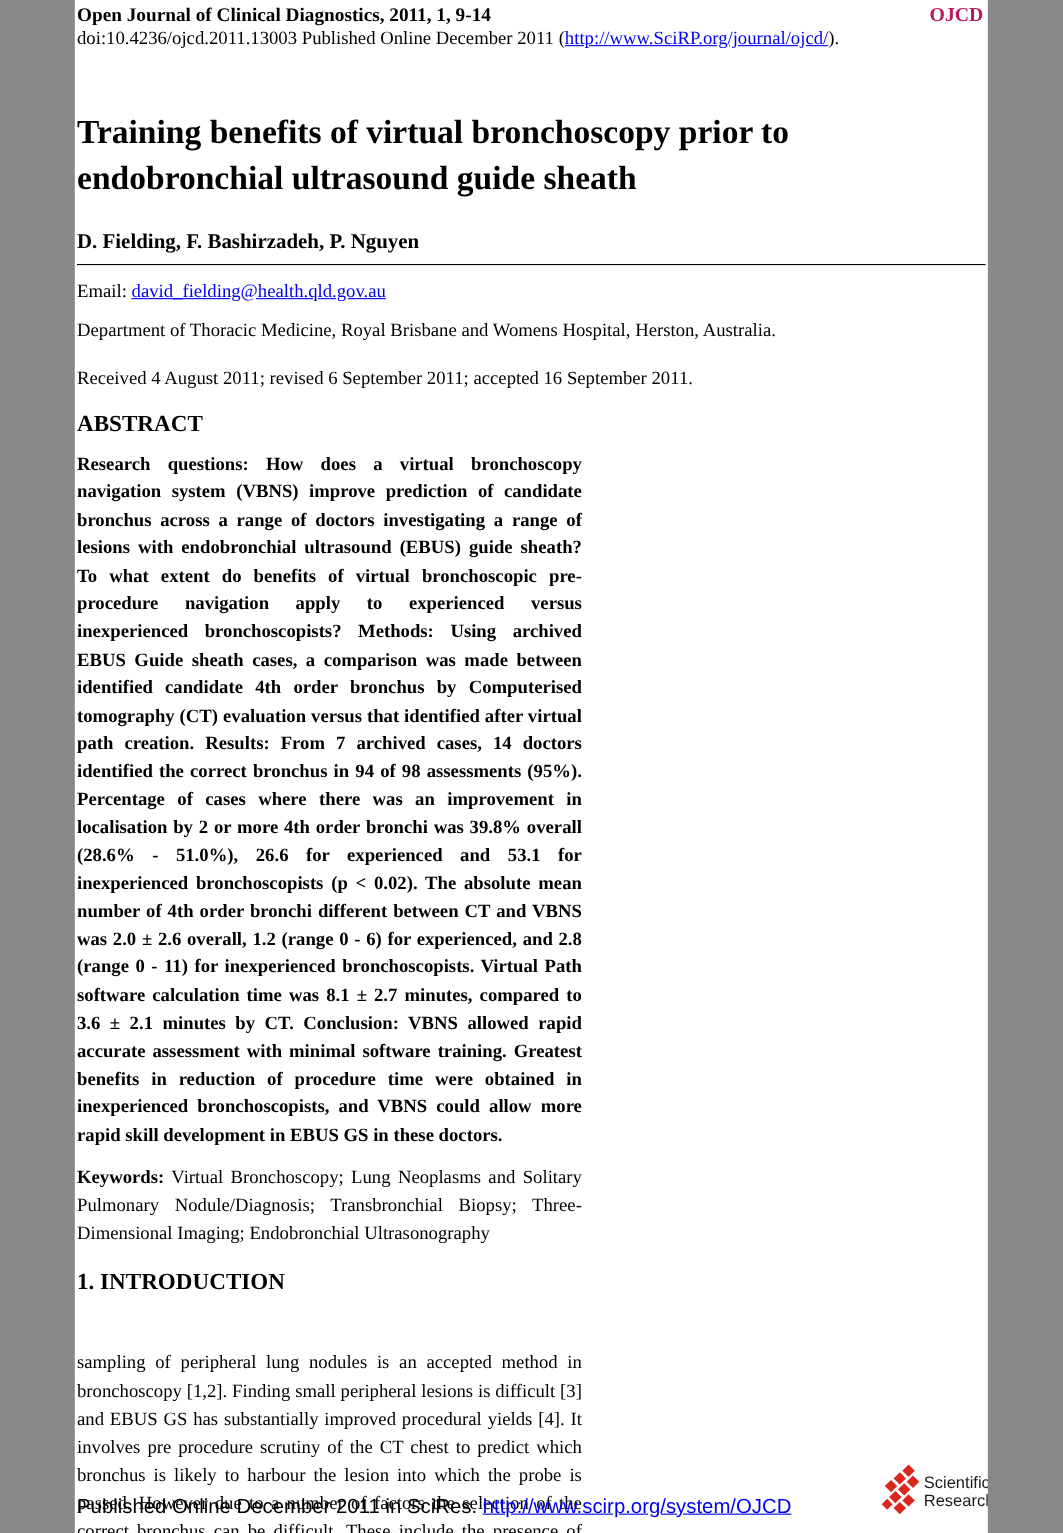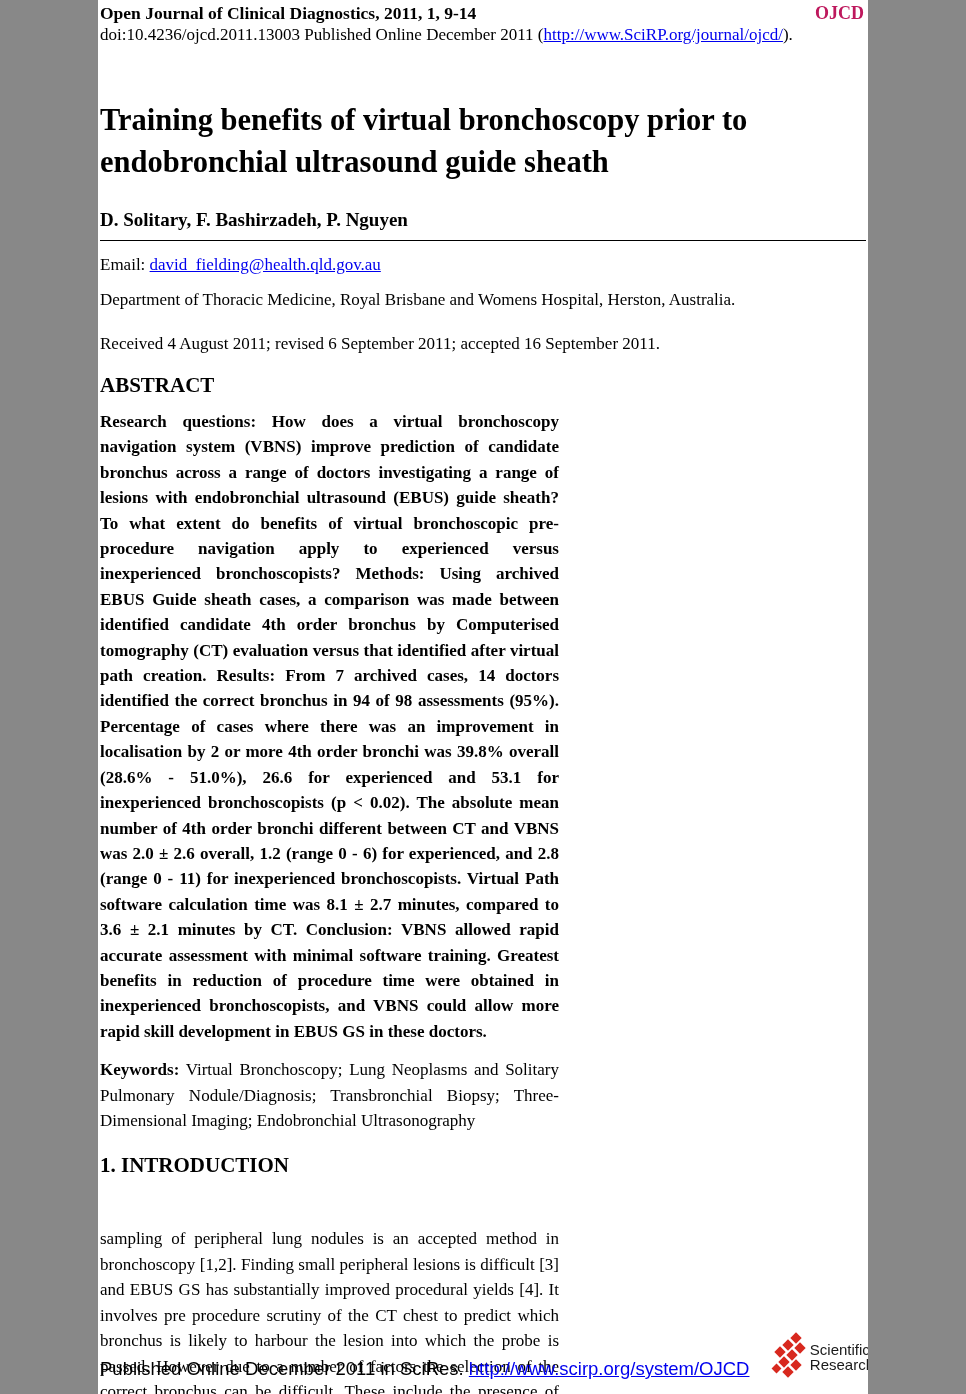--- a/index.html
+++ b/index.html
@@ -1,19 +1,19 @@
 <!DOCTYPE html>
 <html><head>
 <meta charset="utf-8">
 <style>
   * { margin:0; padding:0; box-sizing:border-box; }
   html,body { background:#888; }
   .page {
     position:relative;
-    width:770px; height:1394px;
+    width:830px; height:1394px;
     margin:0 auto;
     background:#ffffff;
     color:#000;
     font-family:"Liberation Serif", serif;
     overflow:hidden;
     padding:2px 0 0 2px;
   }
   
   .runhead { display:flex; justify-content:space-between; align-items:flex-start; }
   .runhead-left { font-size:17.5px; line-height:22px; font-weight:bold; }
@@ -65,21 +65,21 @@
 
   <div class="runhead">
     <span class="runhead-left">Open Journal of Clinical Diagnostics, 2011, 1, 9-14</span>
     <span class="runhead-right">OJCD</span>
   </div>
 
   <div class="doiline"><span>doi:10.4236/ojcd.2011.13003 Published Online December 2011 (</span><a class="link">http://www.SciRP.org/journal/ojcd/</a><span>).</span></div>
 
   <h1 class="title">Training benefits of virtual bronchoscopy prior to endobronchial ultrasound guide sheath</h1>
 
-  <div class="authors">D. Solitary, F. Bashirzadeh, P. Nguyen</div>
+  <div class="authors">D. Fielding, F. Bashirzadeh, P. Nguyen</div>
 
   <hr class="rule">
 
   <div class="affil"><span>Email: </span><a class="link">david_fielding@health.qld.gov.au</a></div>
   <div class="affil">Department of Thoracic Medicine, Royal Brisbane and Womens Hospital, Herston, Australia.</div>
 
   <div class="dates">Received 4 August 2011; revised 6 September 2011; accepted 16 September 2011.</div>
 
   <div class="columns">
 

